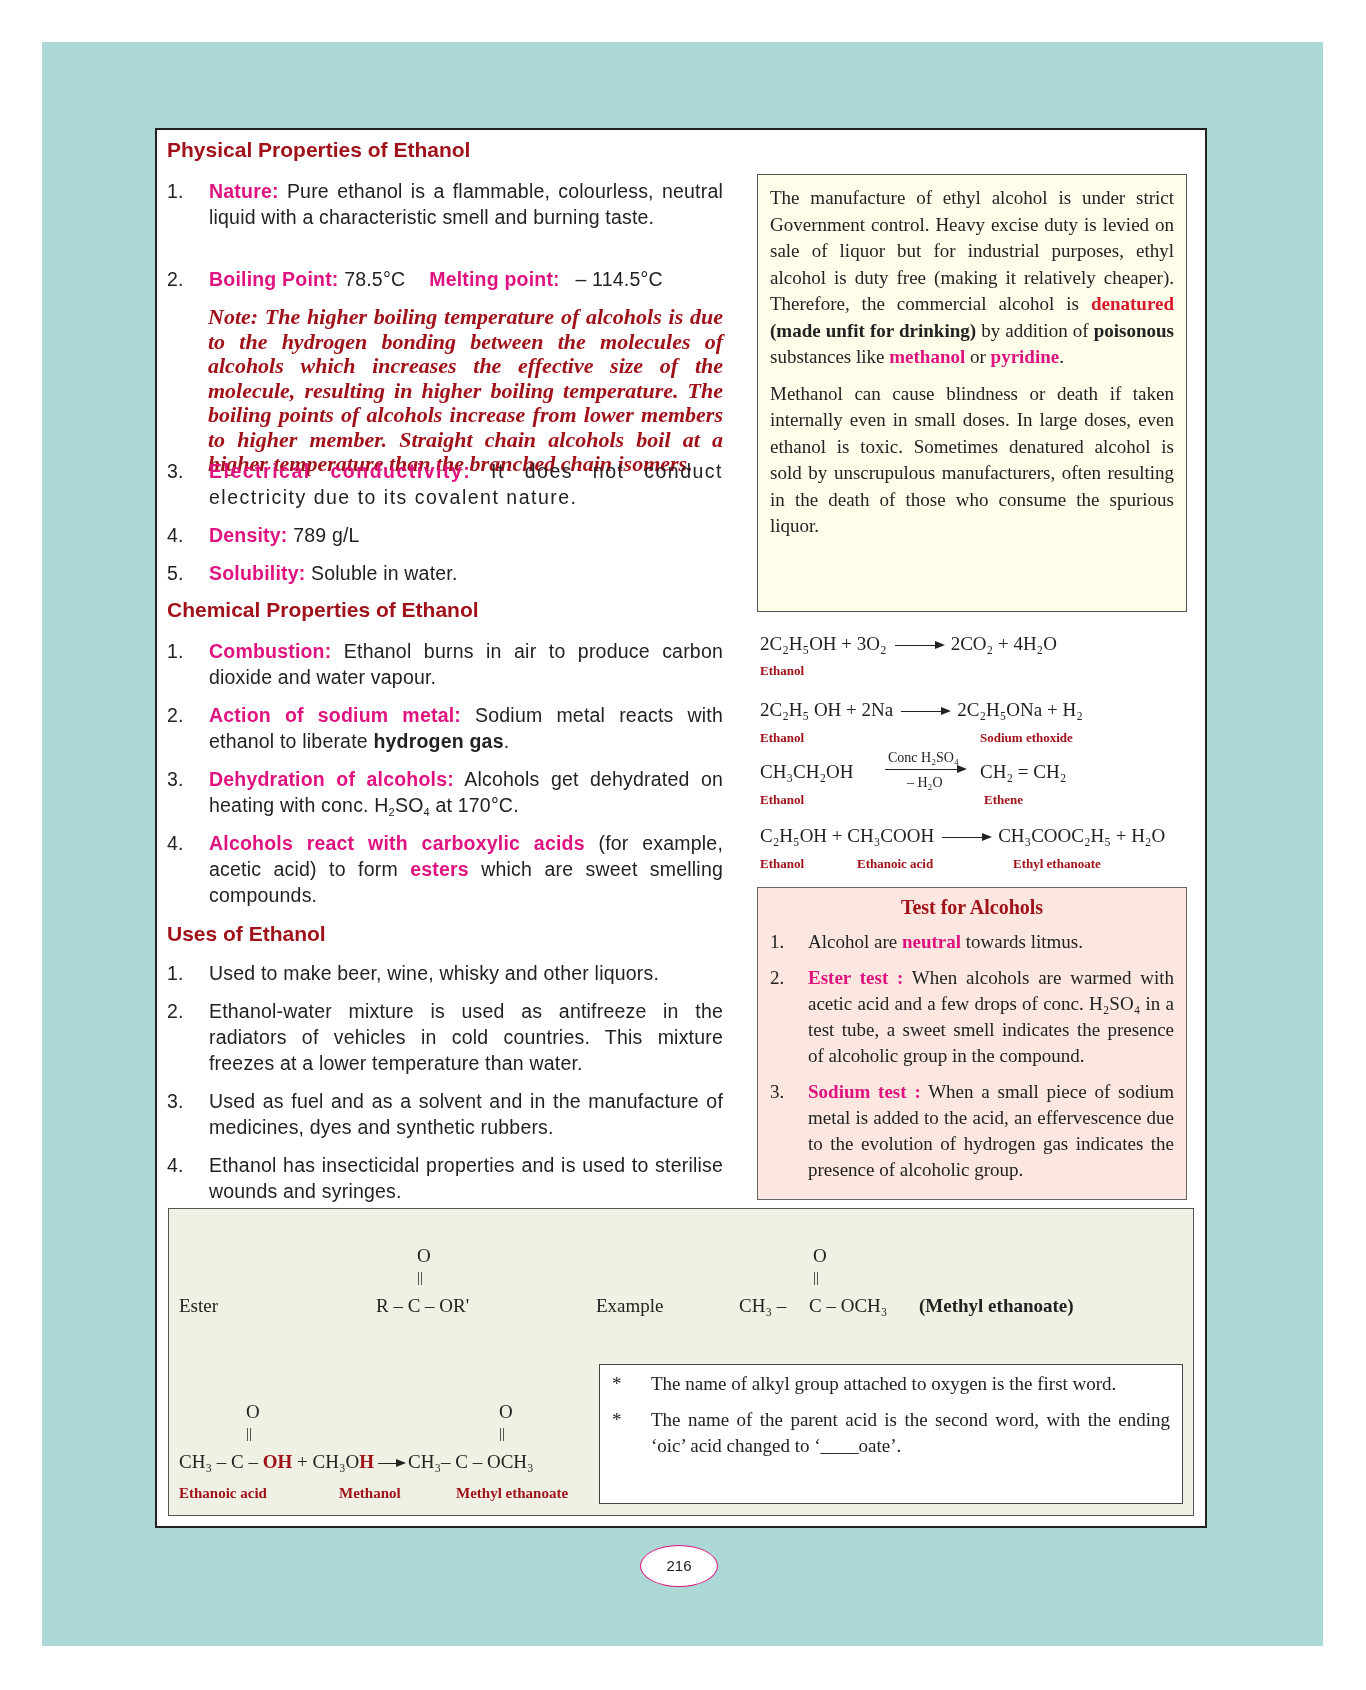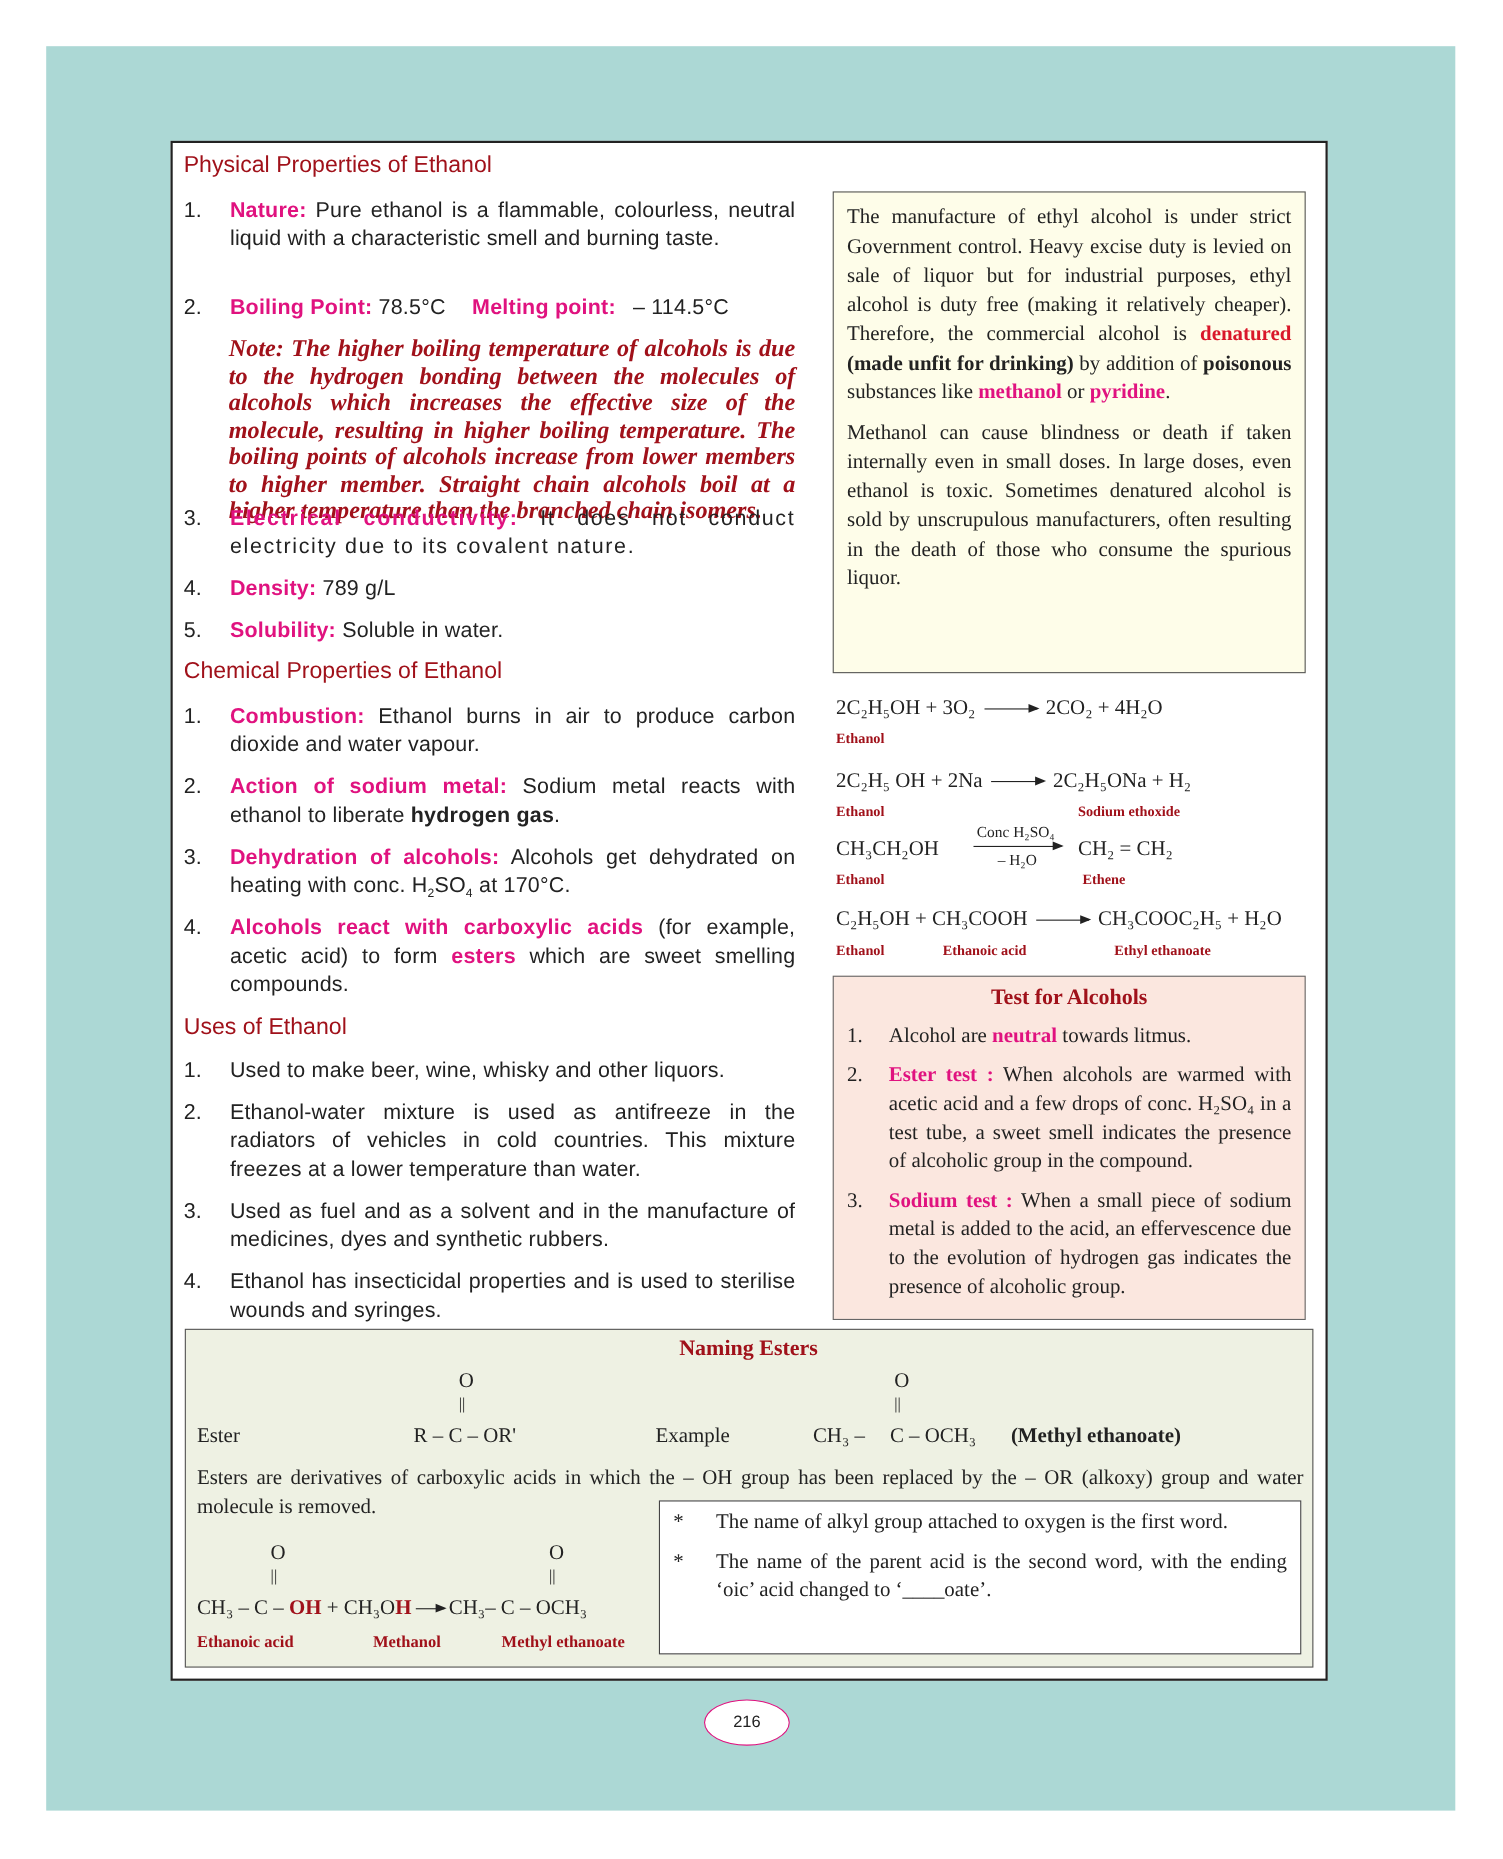--- a/index.html
+++ b/index.html
@@ -1,21 +1,21 @@
 <!DOCTYPE html>
 <html><head>
 <meta charset="utf-8">
 <style>
   html, body { margin:0; padding:0; background:#ffffff; }
   body { width:1366px; height:1690px; position:relative; overflow:hidden; }
   .teal { position:absolute; left:42px; top:42px; width:1281px; height:1604px; background:#acd8d5; }
   .page { position:absolute; left:155px; top:128px; width:1052px; height:1400px; background:#fff; border:2px solid #222; box-sizing:border-box; }
   .sans { font-family:"Liberation Sans", "DejaVu Sans", sans-serif; }
   .serif { font-family:"Liberation Serif", "DejaVu Serif", serif; }
-  .h2 { position:absolute; color:#a0111a; font-weight:normal; font-size:21px; }
+  .h2 { position:absolute; color:#a0111a; font-weight:bold; font-size:21px; }
   .item { position:absolute; font-size:19.5px; color:#222; line-height:26px; letter-spacing:0.2px; }
   .item .num { position:absolute; left:0; top:0; }
   .item .txt { position:absolute; left:42px; top:0; text-align:justify; }
   .mg { color:#e0127f; font-weight:bold; }
   .note { position:absolute; left:51px; top:175px; width:515px; font-style:italic; font-weight:bold; color:#a0111a; font-size:22px; line-height:24.5px; text-align:justify; }
   .box-yellow { position:absolute; left:600px; top:44px; width:430px; height:438px; background:#fefde9; border:1.5px solid #555; box-sizing:border-box; padding:10px 12px; }
   .box-title { text-align:center; color:#a0111a; font-weight:bold; font-size:20px; margin-bottom:14px; }
   .box-p { font-size:19px; line-height:26.5px; color:#222; text-align:justify; margin:0 0 10px 0; }
   .red { color:#d9172a; font-weight:bold; }
   .eq { position:absolute; font-size:19px; color:#222; white-space:nowrap; }
@@ -139,35 +139,33 @@
   <div class="lbl serif" style="left:856px;top:726px;">Ethyl ethanoate</div>
 
   <div class="box-pink serif">
     <div class="box-title" style="margin-bottom:10px;">Test for Alcohols</div>
     <div class="tli"><span class="n">1.</span><span>Alcohol are </span><span class="mg">neutral</span><span> towards litmus.</span></div>
     <div class="tli"><span class="n">2.</span><span class="mg">Ester test :</span><span> When alcohols are warmed with acetic acid and a few drops of conc. H₂SO₄ in a test tube, a sweet smell indicates the presence of alcoholic group in the compound.</span></div>
     <div class="tli"><span class="n">3.</span><span class="mg">Sodium test :</span><span> When a small piece of sodium metal is added to the acid, an effervescence due to the evolution of hydrogen gas indicates the presence of alcoholic group.</span></div>
   </div>
 
   <div class="box-green serif">
-    <div class="g" style="left:0;width:1023px;text-align:center;top:6px;color:#a0111a;font-weight:bold;font-size:20px;">Naming Esters</div>
 
     <div class="g" style="left:248px;top:36px;">O</div>
     <div class="g" style="left:248px;top:60px;font-size:15px;">||</div>
     <div class="g" style="left:10px;top:86px;">Ester</div>
     <div class="g" style="left:207px;top:86px;">R – C – OR'</div>
 
     <div class="g" style="left:644px;top:36px;">O</div>
     <div class="g" style="left:644px;top:60px;font-size:15px;">||</div>
     <div class="g" style="left:427px;top:86px;">Example</div>
     <div class="g" style="left:570px;top:86px;">CH₃ –</div>
     <div class="g" style="left:640px;top:86px;">C – OCH₃</div>
     <div class="g mg" style="left:750px;top:86px;">(Methyl ethanoate)</div>
 
-    <div class="g" style="left:10px;top:122px;width:1006px;white-space:normal;line-height:26px;text-align:justify;">Esters are derivatives of carboxylic acids in which the  – OH group has been replaced by the – OR (alkoxy) group and water molecule is removed.</div>
 
     <div class="g" style="left:77px;top:192px;">O</div>
     <div class="g" style="left:77px;top:216px;font-size:15px;">||</div>
     <div class="g" style="left:330px;top:192px;">O</div>
     <div class="g" style="left:330px;top:216px;font-size:15px;">||</div>
 
     <div class="g" style="left:10px;top:242px;"><span>CH₃ – C – </span><b style="color:#a0111a;">OH</b><span> + CH₃O</span><b style="color:#a0111a;">H</b><span class="arrow" style="width:26px;margin:0 4px;"></span><span>CH₃– C – OCH₃</span></div>
 
     <div class="lbl" style="left:10px;top:276px;font-size:15px;">Ethanoic acid</div>
     <div class="lbl" style="left:170px;top:276px;font-size:15px;">Methanol</div>

